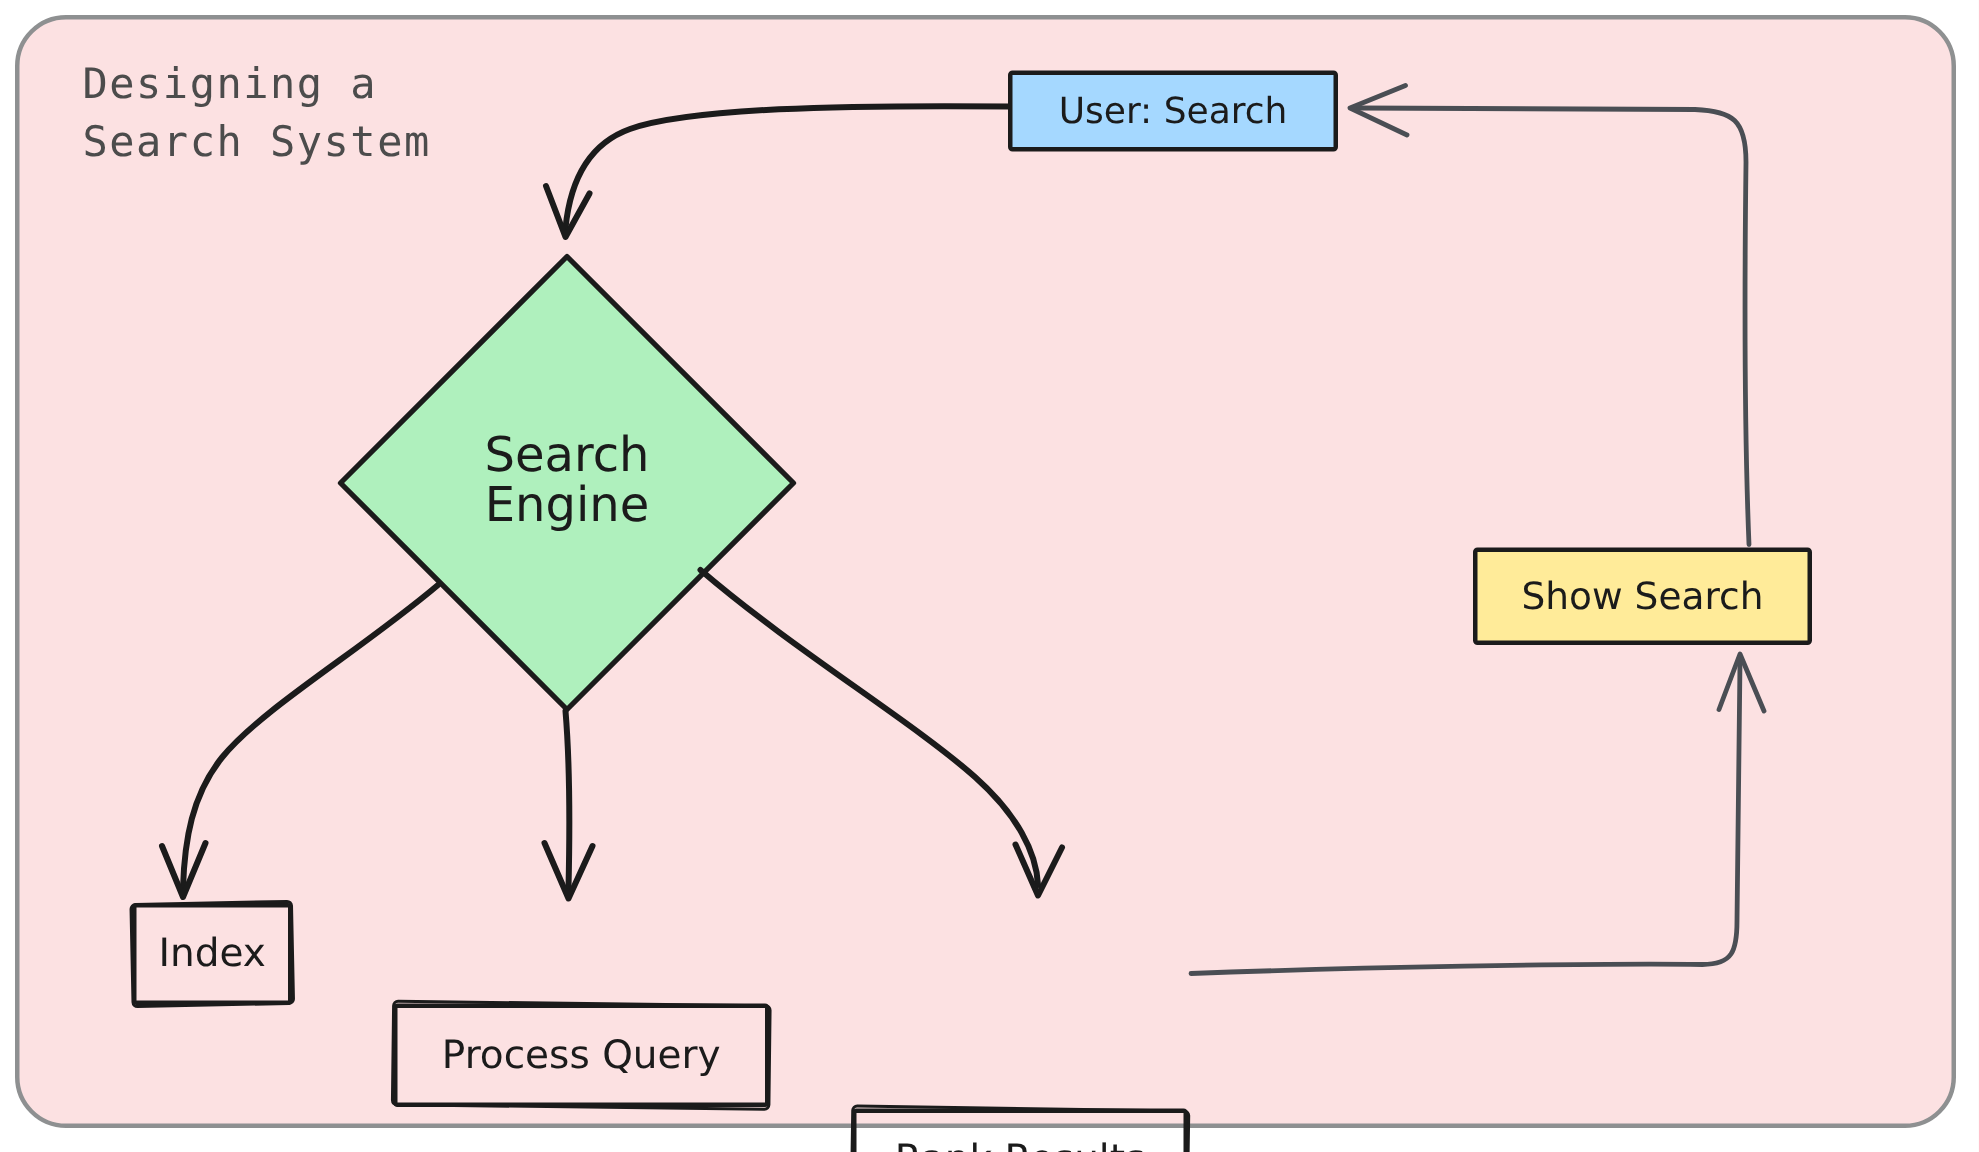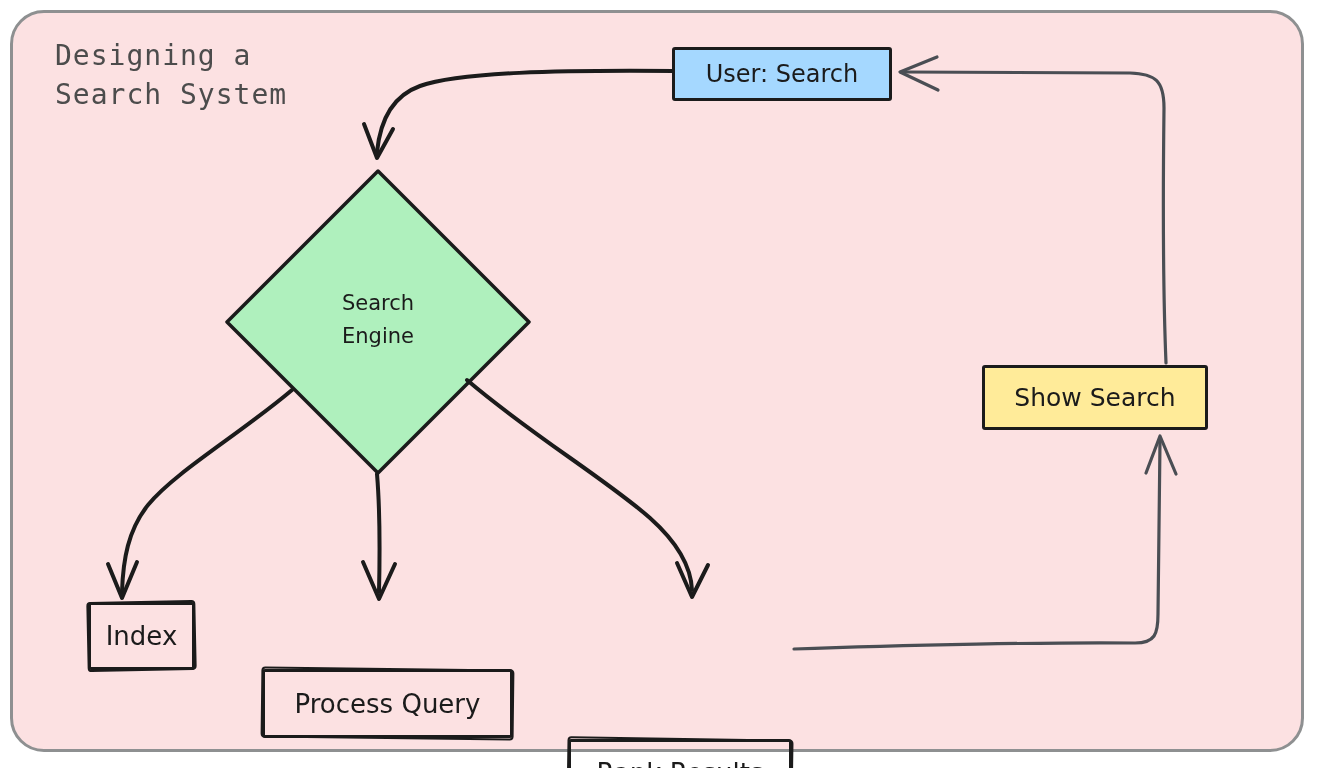--- a/index.html
+++ b/index.html
@@ -30,21 +30,21 @@
   }
   #node-user-search{left:672px;top:47px;width:220px;height:54px;background:#a5d8ff;font-size:24px;}
   #node-index{left:88px;top:602px;width:107px;height:68px;font-size:26px;}
   #node-index.sketch::after{transform:rotate(-1.2deg);}
   #node-process-query{left:262px;top:601px;width:251px;height:69px;font-size:26px;}
   #node-rank-results{left:568px;top:602px;width:224px;height:67px;font-size:26px;}
   #node-rank-results.sketch::after{transform:rotate(0.9deg);}
   #node-show-results{left:982px;top:365px;width:226px;height:65px;background:#ffeb99;font-size:25px;}
   #diamond-label{
     position:absolute;left:278px;top:287px;width:200px;
-    font-size:21px;line-height:33px;color:#1b1b1b;text-align:center;white-space:pre-line;
+    font-size:32px;line-height:33px;color:#1b1b1b;text-align:center;white-space:pre-line;
   }
 </style>
 </head>
 <body>
 
 <div id="stage">
   <div id="panel"></div>
 
   <div id="title">Designing a
 Search System</div>

